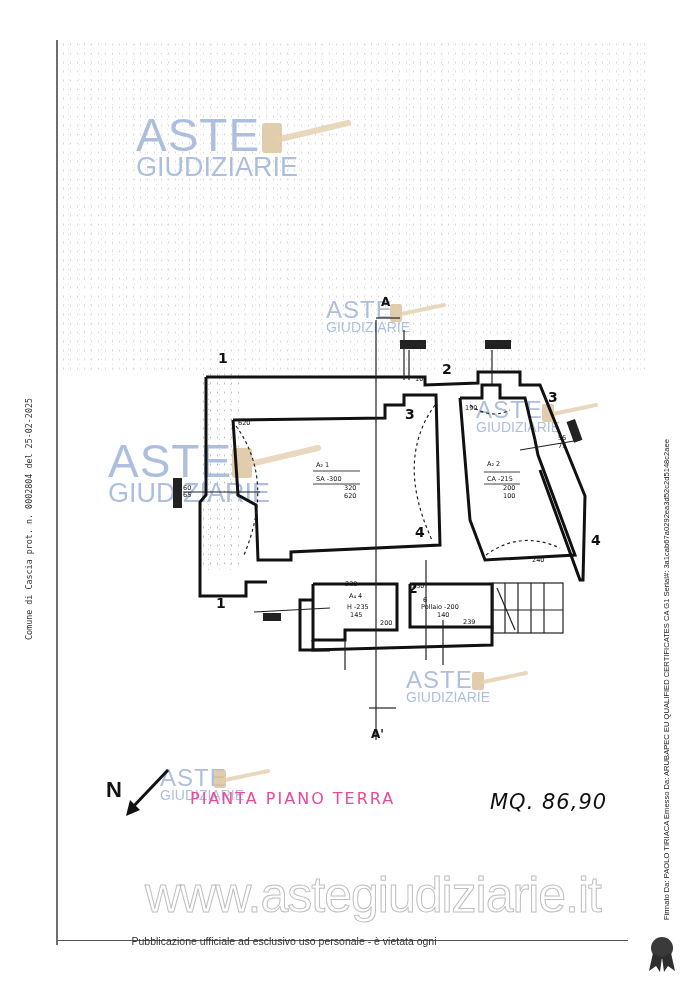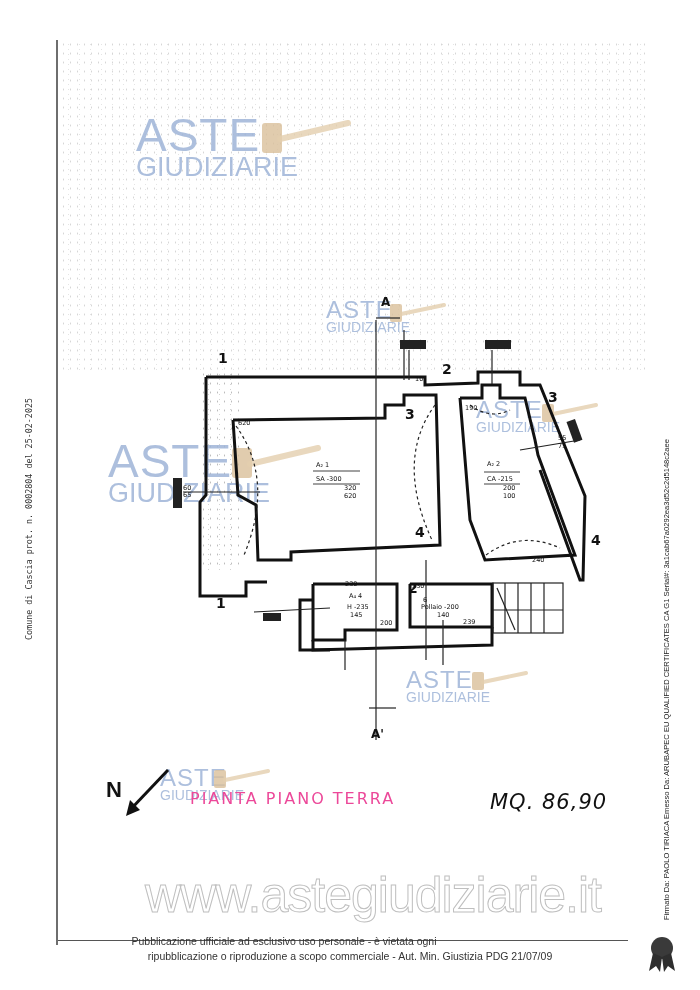--- a/index.html
+++ b/index.html
@@ -209,20 +209,19 @@
     <line x1="44" y1="2" x2="6" y2="42" stroke="#111" stroke-width="3"></line>
     <polygon points="2,48 6,32 16,42" fill="#111"></polygon>
   </svg>
 
   <div class="title">PIANTA  PIANO  TERRA</div>
   <div class="area">MQ. 86,90</div>
 
   <div class="site">www.astegiudiziarie.it</div>
 
   <div class="footer1">Pubblicazione ufficiale ad esclusivo uso personale - è vietata ogni</div>
-  <div class="footer2">ripubblicazione o riproduzione a scopo commerciale - Aut. Min. Giustizia PDG 21/07/09</div>
 
   <svg class="seal" width="34" height="38">
     <circle cx="17" cy="13" r="11" fill="#3a3a3a"></circle>
     <polygon points="8,18 4,36 11,31 15,37 17,22" fill="#2e2e2e"></polygon>
     <polygon points="26,18 30,36 23,31 19,37 17,22" fill="#2e2e2e"></polygon>
   </svg>
 </div>
 
 </body></html>

